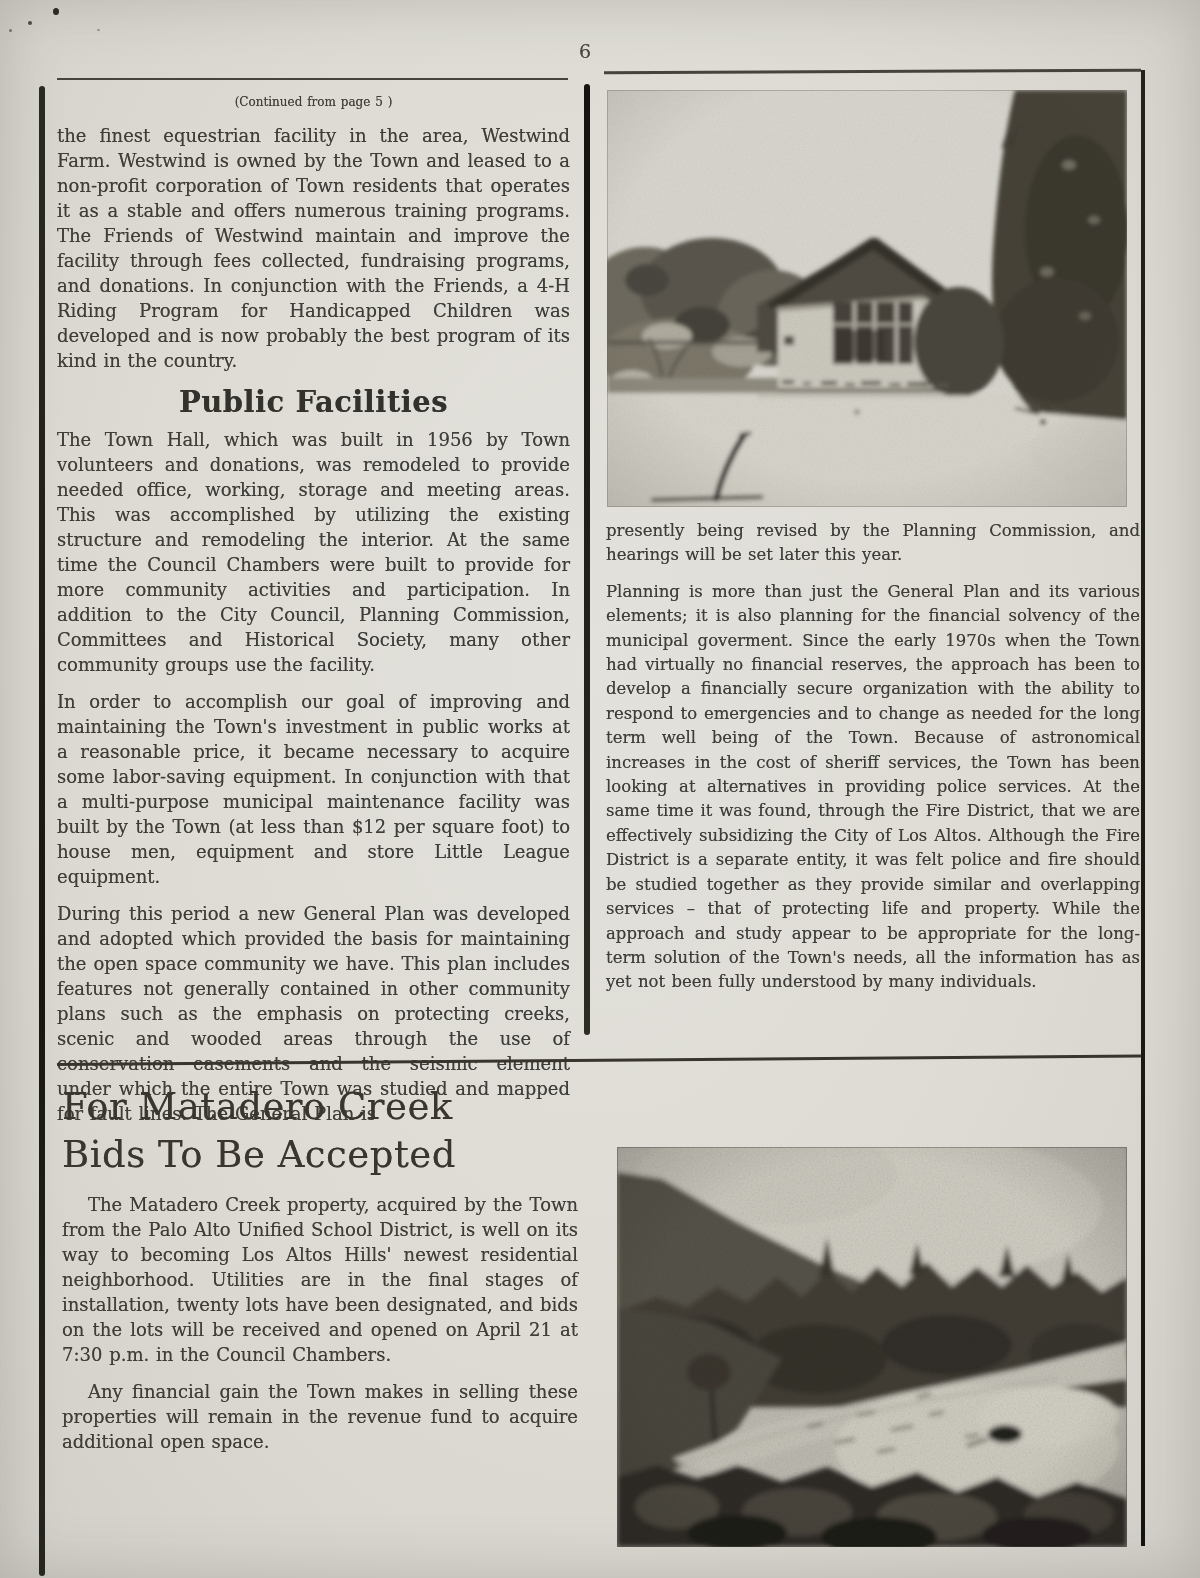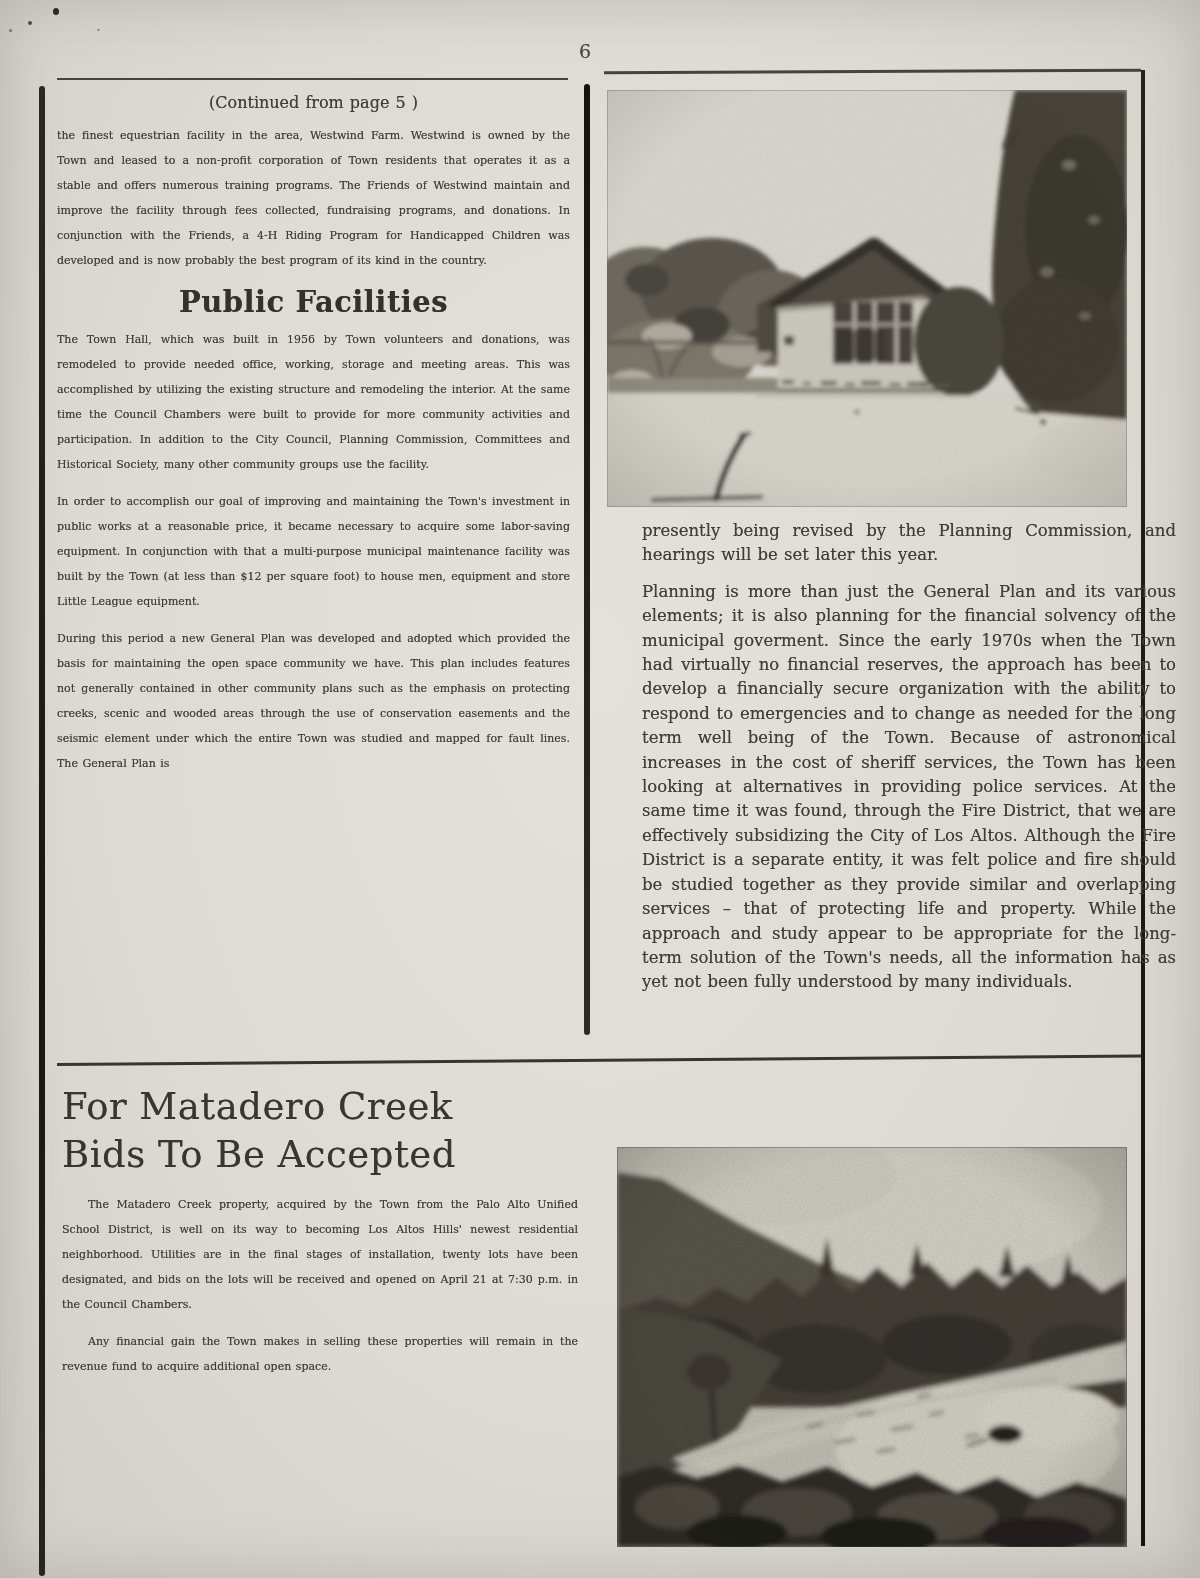--- a/index.html
+++ b/index.html
@@ -17,25 +17,25 @@
   .bar-divider { left:584px; top:84px; width:6px; height:951px; border-radius:3px;
     background:linear-gradient(180deg,#14130f,#2c2b24); }
   .bar-right { left:1141px; top:70px; width:4px; height:1476px;
     background:linear-gradient(180deg,#23221d,#14130f); }
   .rule { position:absolute; background:#45433c; }
   .rule-top-left { left:57px; top:78px; width:511px; height:2px; }
   .rule-top-right { left:604px; top:70px; width:537px; height:3px; transform:rotate(-0.25deg); }
   .rule-mid { left:57px; top:1063px; width:1084px; height:3px; background:#37352e;
     transform:rotate(-0.45deg); transform-origin:left center; }
   .col-left { position:absolute; left:57px; top:90px; width:513px; }
-  .col-right { position:absolute; left:606px; top:519px; width:534px;margin-left:36px; }
-  p { margin:0 0 12px; text-align:justify; font-size:11px; line-height:25px;
+  .col-right { position:absolute; left:606px; top:519px; width:534px; }
+  p { margin:0 0 12px; text-align:justify; font-size:18px; line-height:25px;
     word-spacing:1px; }
   .col-right p { font-size:16.5px; line-height:24.4px; }
-  .continued { text-align:center; font-size:16px; margin-bottom:8px; text-align:center; }
+  .continued { text-align:center; font-size:12px; margin-bottom:8px; text-align:center; }
   h2 { text-align:center; font-size:29px; margin:10px 0 8px; color:#33312c;
     letter-spacing:0.5px; font-weight:bold; }
   .bids-headline { position:absolute; left:62px; top:1083px; font-size:37px;
     line-height:48px; color:#38362f; letter-spacing:0.5px; }
   .bids-headline span { display:block; }
   .col-bids { position:absolute; left:62px; top:1192px; width:516px; }
   .col-bids p { text-indent:26px; }
   .photo { position:absolute; margin:0; }
   .photo svg { display:block; }
   .photo-town-hall { left:607px; top:90px; }

